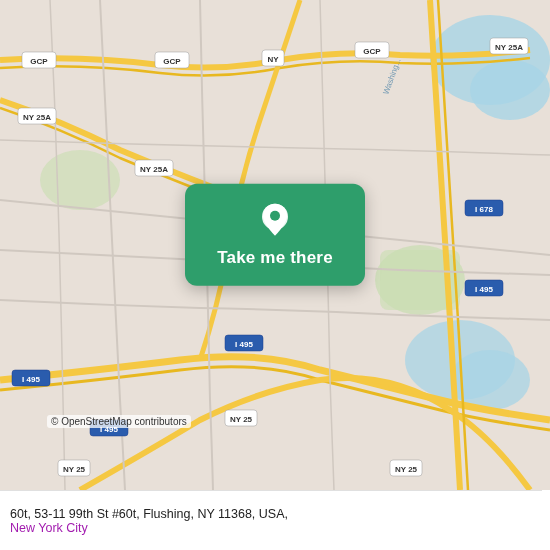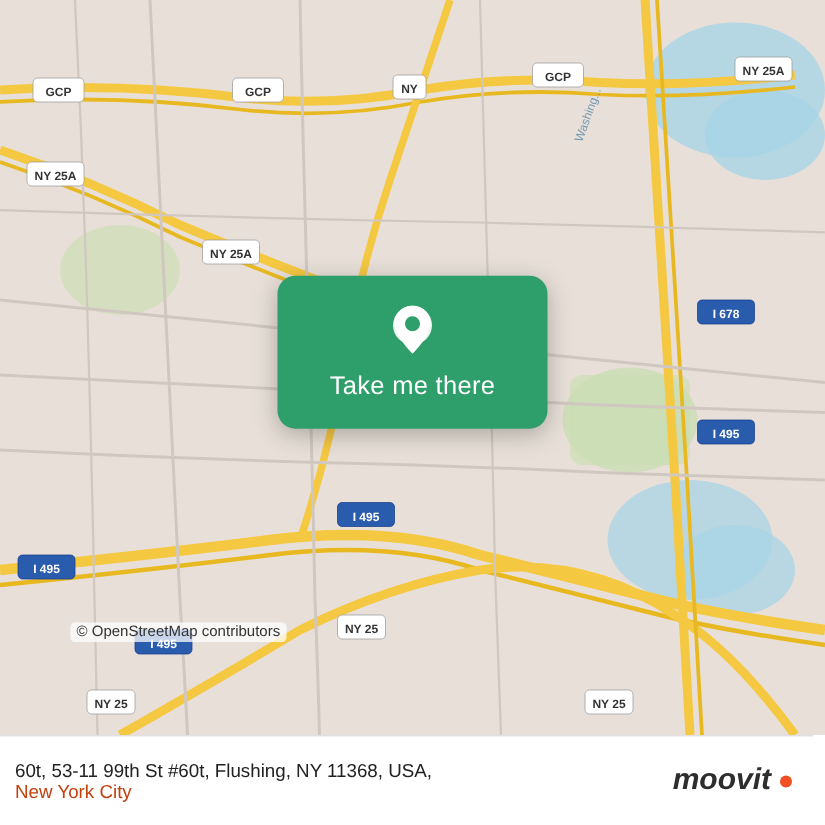--- a/index.html
+++ b/index.html
@@ -45,21 +45,21 @@
     }
 
     #pin-icon {
       width: 38px;
       height: 38px;
     }
 
     #take-me-there-btn {
       color: #fff;
       font-size: 17px;
-      font-weight: 400;
+      font-weight: 700;
       background: none;
       border: none;
       cursor: pointer;
       letter-spacing: 0.2px;
       white-space: nowrap;
     }
 
     
     #bottom-bar {
       width: 542px;
@@ -77,21 +77,21 @@
     }
 
     #address-line1 {
       font-size: 12.5px;
       color: #222;
       font-weight: 400;
     }
 
     #address-line2 {
       font-size: 12.5px;
-      color: #c2410c;
+      color: #a21caf;
       font-weight: 400;
     }
 
     #moovit-logo {
       display: flex;
       align-items: center;
       gap: 4px;
       flex-shrink: 0;
     }
 
@@ -228,17 +228,13 @@
   <div id="osm-credit">
     <span>© OpenStreetMap contributors</span>
   </div>
 </div>
 
 <div id="bottom-bar">
   <div id="address-block">
     <div id="address-line1">60t, 53-11 99th St #60t, Flushing, NY 11368, USA,</div>
     <div id="address-line2">New York City</div>
   </div>
-  <div id="moovit-logo">
-    <span id="moovit-text">moovit</span>
-    <span id="moovit-dot"></span>
-  </div>
 </div>
 
 </body></html>

